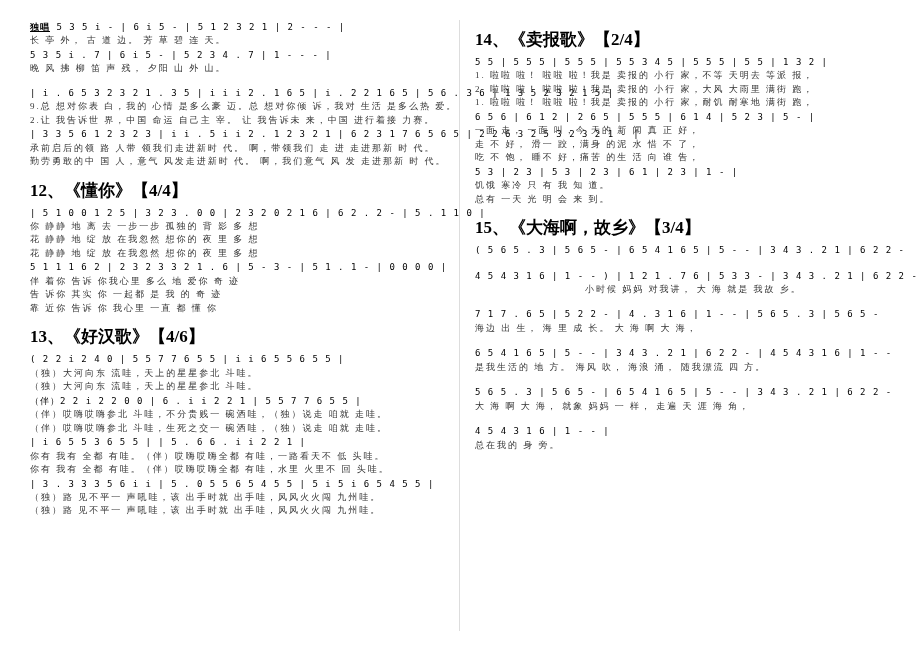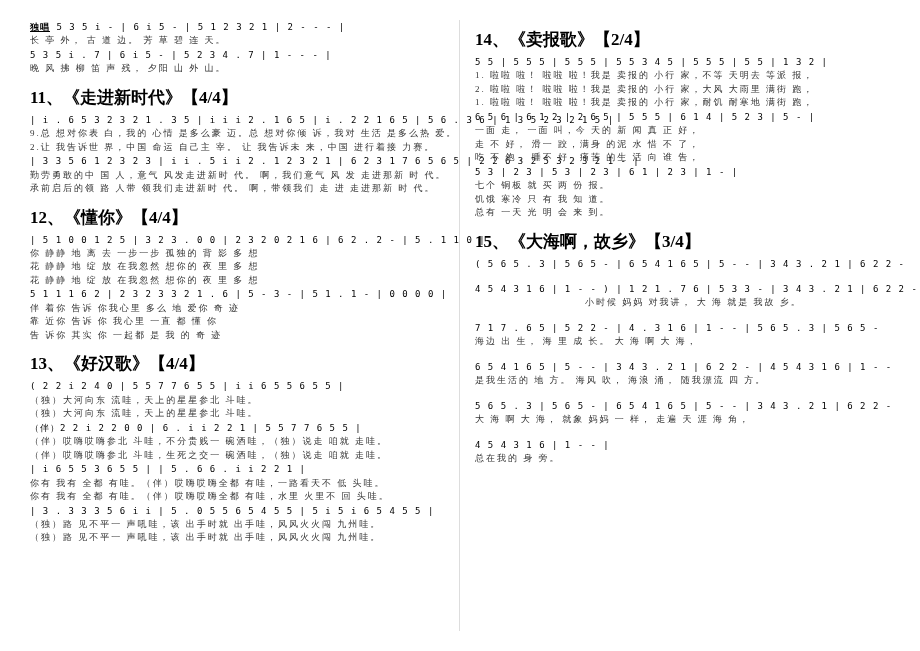--- a/index.html
+++ b/index.html
@@ -52,43 +52,42 @@
     <div class="notation-line">
       <span class="intro-label">独唱</span>
       <span>5 3 5 i - | 6 i 5 - | 5 1 2 3 2 1 | 2 - - - |</span>
     </div>
     <div class="lyric-line">长 亭   外，    古 道    边。   芳 草 碧 连     天。</div>
     <div class="notation-line">5 3 5 i . 7 | 6 i 5 - | 5 2 3 4 . 7 | 1 - - - |</div>
     <div class="lyric-line">晚 风     拂 柳 笛 声    残，    夕阳 山   外   山。</div>
   </div>
 
   <div class="block">
-    <div class="section-title">11、《走进新时代》【4/4】</div>
     <div class="notation-line">| i . 6 5 3 2 3 2 1 . 3 5 | i i i 2 . 1 6 5 | i . 2 2 1 6 5 | 5 6 . 3 6 | 1 3 5 2 3 2 1 5 |</div>
     <div class="lyric-line">9.总 想对你表   白，我的 心情 是多么豪 迈。总 想对你倾    诉，我对 生活 是多么热   爱。</div>
     <div class="lyric-line">2.让  我告诉世   界，中国 命运  自己主 宰。 让  我告诉未    来，中国  进行着接    力赛。</div>
     <div class="notation-line">| 3 3 5 6 1 2 3 2 3 | i i . 5 i i 2 . 1 2 3 2 1 | 6 2 3 1 7 6 5 6 5 | 2 2 6 3 2 5 3 2 3 2 1 - |</div>
+    <div class="lyric-line">承前启后的领 路   人带 领我们走进新时  代。 啊，带领我们 走  进 走进那新  时 代。</div>
     <div class="lyric-line">勤劳勇敢的中 国   人，意气 风发走进新时  代。 啊，我们意气 风  发 走进那新  时 代。</div>
-    <div class="lyric-line">承前启后的领 路   人带 领我们走进新时  代。 啊，带领我们 走  进 走进那新  时 代。</div>
   </div>
 
   <div class="block">
     <div class="section-title">12、《懂你》【4/4】</div>
     <div class="notation-line">| 5 1 0 0 1 2 5 | 3 2 3 . 0 0 | 2 3 2 0 2 1 6 | 6 2 . 2 - | 5 . 1 1 0 |</div>
     <div class="lyric-line">你   静静 地 离   去    一步一步 孤独的 背 影    多   想</div>
     <div class="lyric-line">花   静静 地 绽   放    在我忽然 想你的 夜 里    多   想</div>
     <div class="lyric-line">花   静静 地 绽   放    在我忽然 想你的 夜 里    多   想</div>
     <div class="notation-line">5 1 1 1 6 2 | 2 3 2 3 3 2 1 . 6 | 5 - 3 - | 5 1 . 1 - | 0 0 0 0 |</div>
     <div class="lyric-line">伴 着你  告诉  你我心里  多么  地  爱你         奇 迹</div>
+    <div class="lyric-line">告 诉你  其实  你 一起都  是   我 的           奇 迹</div>
     <div class="lyric-line">靠 近你  告诉  你 我心里  一直  都             懂 你</div>
-    <div class="lyric-line">告 诉你  其实  你 一起都  是   我 的           奇 迹</div>
   </div>
 
   <div class="block">
-    <div class="section-title">13、《好汉歌》【4/4】</div>
+    <div class="section-title">13、《好汉歌》【4/6】</div>
     <div class="notation-line">( 2 2 i 2 4 0 | 5 5 7 7 6 5 5 | i i 6 5 5 6 5 5 |</div>
     <div class="lyric-line">（独）大河向东  流哇，天上的星星参北  斗哇。</div>
     <div class="lyric-line">（独）大河向东  流哇，天上的星星参北  斗哇。</div>
     <div class="notation-line">（伴）2 2 i 2 2 0 0 | 6 . i i 2 2 1 | 5 5 7 7 6 5 5 |</div>
     <div class="lyric-line">（伴）哎嗨哎嗨参北  斗哇，不分贵贱一 碗酒哇，（独）说走 咱就  走哇。</div>
     <div class="lyric-line">（伴）哎嗨哎嗨参北  斗哇，生死之交一 碗酒哇，（独）说走 咱就  走哇。</div>
     <div class="notation-line">| i 6 5 5 3 6 5 5 |         | 5 . 6 6 . i i 2 2 1 |</div>
     <div class="lyric-line">你有 我有 全都  有哇。（伴）哎嗨哎嗨全都  有哇，一路看天不 低   头哇。</div>
     <div class="lyric-line">你有 我有 全都  有哇。（伴）哎嗨哎嗨全都  有哇，水里 火里不 回   头哇。</div>
     <div class="notation-line">| 3 . 3 3 3 5 6 i i | 5 . 0 5 5 6 5 4 5 5 | 5 i 5 i 6 5 4 5 5 |</div>
@@ -102,21 +101,20 @@
     <div class="section-title">14、《卖报歌》【2/4】</div>
     <div class="notation-line">5 5 | 5 5 5 | 5 5 5 | 5 5 3 4 5 | 5 5 5 | 5 5 | 1 3 2 |</div>
     <div class="lyric-line">1. 啦啦 啦！  啦啦 啦！我是 卖报的 小行 家，不等   天明去   等派  报，</div>
     <div class="lyric-line">2. 啦啦 啦！  啦啦 啦！我是 卖报的 小行 家，大风   大雨里   满街  跑，</div>
     <div class="lyric-line">1. 啦啦 啦！  啦啦 啦！我是 卖报的 小行 家，耐饥   耐寒地   满街  跑，</div>
     <div class="notation-line">6 5 6 | 6 1 2 | 2 6 5 | 5 5 5 | 6 1 4 | 5 2 3 | 5 - |</div>
     <div class="lyric-line">一面 走，    一面 叫，今   天的   新   闻 真  正     好，</div>
     <div class="lyric-line">走 不 好，   滑一 跤，满身  的泥 水  惜 不     了，</div>
     <div class="lyric-line">吃 不 饱，   睡不 好，痛苦  的生 活  向 谁     告，</div>
     <div class="notation-line">5 3 | 2 3 | 5 3 | 2 3 | 6 1 | 2 3 | 1 - |</div>
-    <div class="lyric-line">七个  铜板   就  买  两   份   报。</div>
     <div class="lyric-line">饥饿  寒冷   只   有   我   知   道。</div>
     <div class="lyric-line">总有  一天   光   明   会   来   到。</div>
   </div>
 
   <div class="block">
     <div class="section-title">15、《大海啊，故乡》【3/4】</div>
     <div class="notation-line">( 5 6 5 . 3 | 5 6 5 - | 6 5 4 1 6 5 | 5 - - | 3 4 3 . 2 1 | 6 2 2 -</div>
     <br>
     <div class="notation-line">4 5 4 3 1 6 | 1 - - ) | 1 2 1 . 7 6 | 5 3 3 - | 3 4 3 . 2 1 | 6 2 2 -</div>
     <div class="lyric-line" style="padding-left:110px">小时候  妈妈 对我讲，  大  海 就是 我故 乡。</div>

